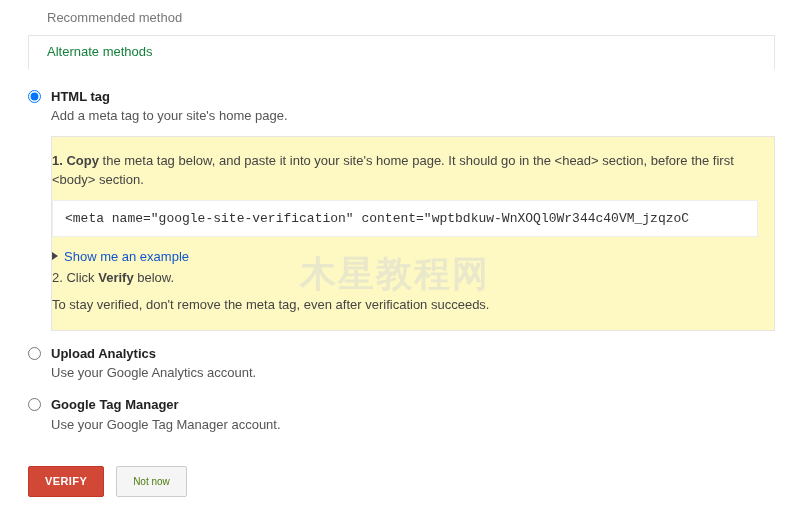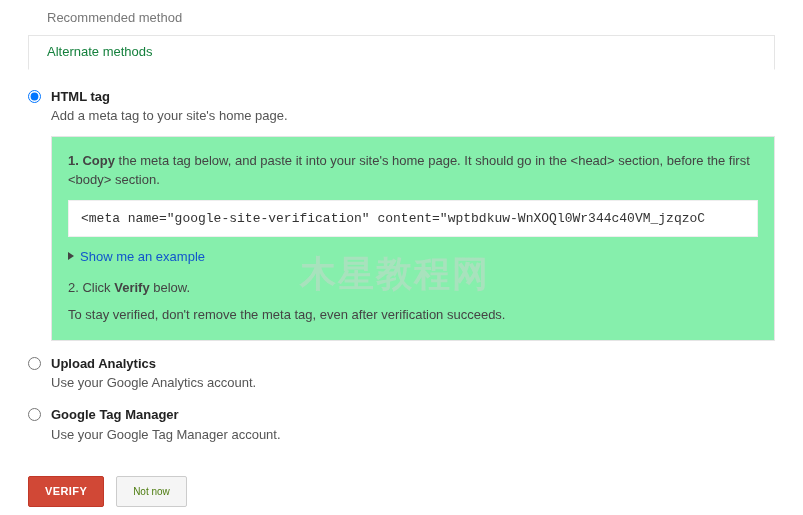--- a/index.html
+++ b/index.html
@@ -55,22 +55,22 @@
     line-height: 1.4;
   }
   .opt-desc {
     color: #555;
     font-size: 13px;
     line-height: 1.5;
   }
   .panel {
     margin-top: 10px;
     border: 1px solid #e5e5e5;
-    background: #86efac;
-    padding: 14px 16px 18px 16px;
+    background: #fef9c3;
+    padding: 14px 16px 18px 0;
   }
   .step1 {
     color: #444;
     font-size: 13px;
     line-height: 1.5;
     margin-bottom: 10px;
   }
   .step1 b { font-weight: bold; }
   .codebox {
     background: #fff;
@@ -79,21 +79,21 @@
     font-family: "Courier New", Courier, monospace;
     font-size: 13px;
     color: #333;
     white-space: nowrap;
     overflow: hidden;
     margin-bottom: 12px;
   }
   .example-row {
     display: flex;
     align-items: center;
-    margin-bottom: 16px;
+    margin-bottom: 6px;
   }
   .tri {
     width: 0; height: 0;
     border-top: 4px solid transparent;
     border-bottom: 4px solid transparent;
     border-left: 6px solid #444;
     margin-right: 6px;
   }
   .example-link {
     color: #1155cc;

